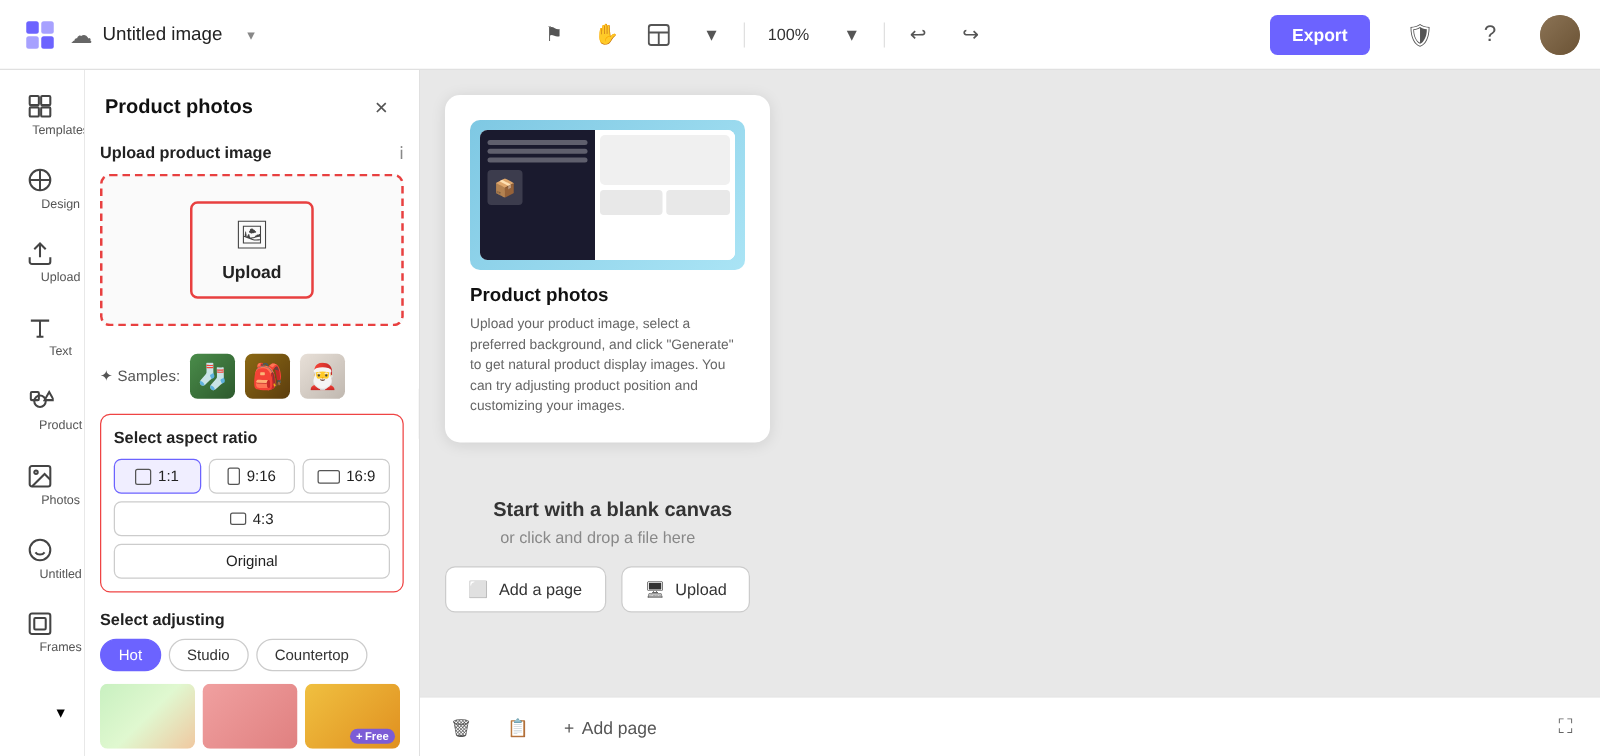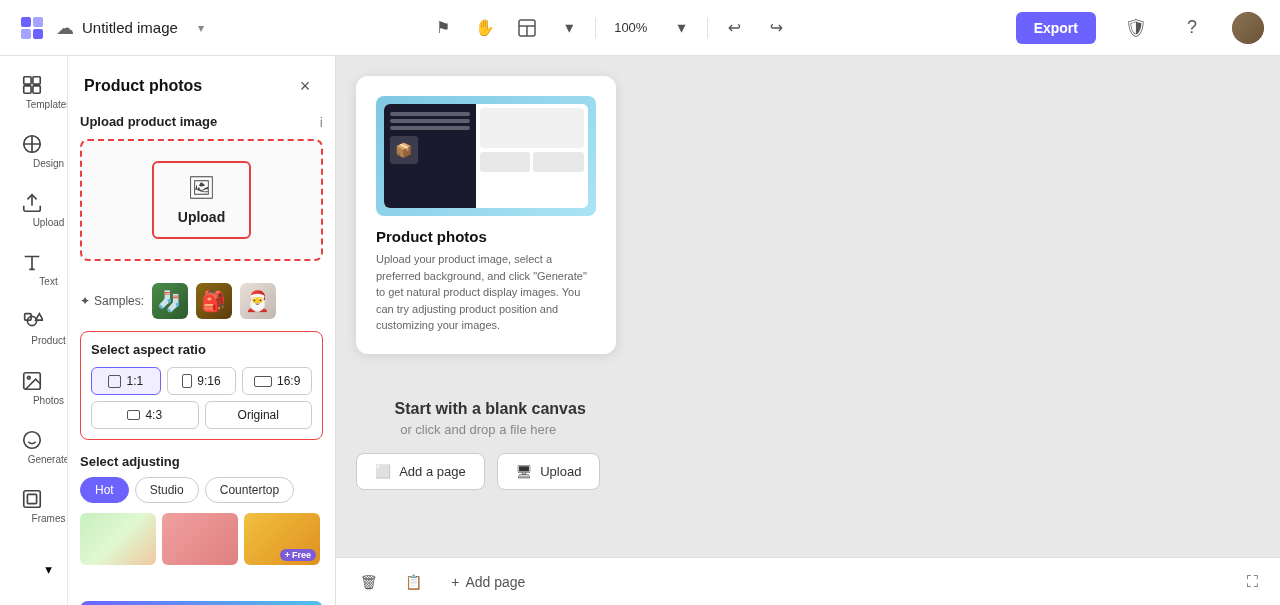--- a/index.html
+++ b/index.html
@@ -158,21 +158,21 @@
     .aspect-btn.active { border-color: #6c63ff; background: #f0eeff; }
     .aspect-btn .ratio-icon {
       width: 14px;
       height: 14px;
       border: 1.5px solid #555;
       border-radius: 2px;
     }
     .aspect-btn .ratio-icon.square { width: 13px; height: 13px; }
     .aspect-btn .ratio-icon.tall { width: 10px; height: 14px; }
     .aspect-btn .ratio-icon.wider { width: 18px; height: 11px; }
-    .aspect-row2 { display: flex; gap: 6px; }
+    .aspect-row2 { display: flex; gap: 6px; flex-direction: column; }
     .aspect-btn-half {
       border: 1.5px solid #ccc;
       border-radius: 6px;
       background: #fff;
       padding: 6px 10px;
       display: flex;
       align-items: center;
       justify-content: center;
       gap: 5px;
       cursor: pointer;
@@ -480,21 +480,21 @@
       <span class="icon-label">Photos</span>
     </button>
 
     <button class="icon-sidebar-item">
       <svg viewBox="0 0 24 24" fill="none" stroke="currentColor" stroke-width="1.8">
         <circle cx="12" cy="12" r="9"></circle>
         <path d="M8 14s1.5 2 4 2 4-2 4-2"></path>
         <line x1="9" y1="9" x2="9.01" y2="9"></line>
         <line x1="15" y1="9" x2="15.01" y2="9"></line>
       </svg>
-      <span class="icon-label">Generate</span>
+      <span class="icon-label">Untitled</span>
     </button>
 
     <button class="icon-sidebar-item">
       <svg viewBox="0 0 24 24" fill="none" stroke="currentColor" stroke-width="1.8">
         <rect x="3" y="3" width="18" height="18" rx="2"></rect>
         <rect x="7" y="7" width="10" height="10" rx="1"></rect>
       </svg>
       <span class="icon-label">Frames</span>
     </button>
 

